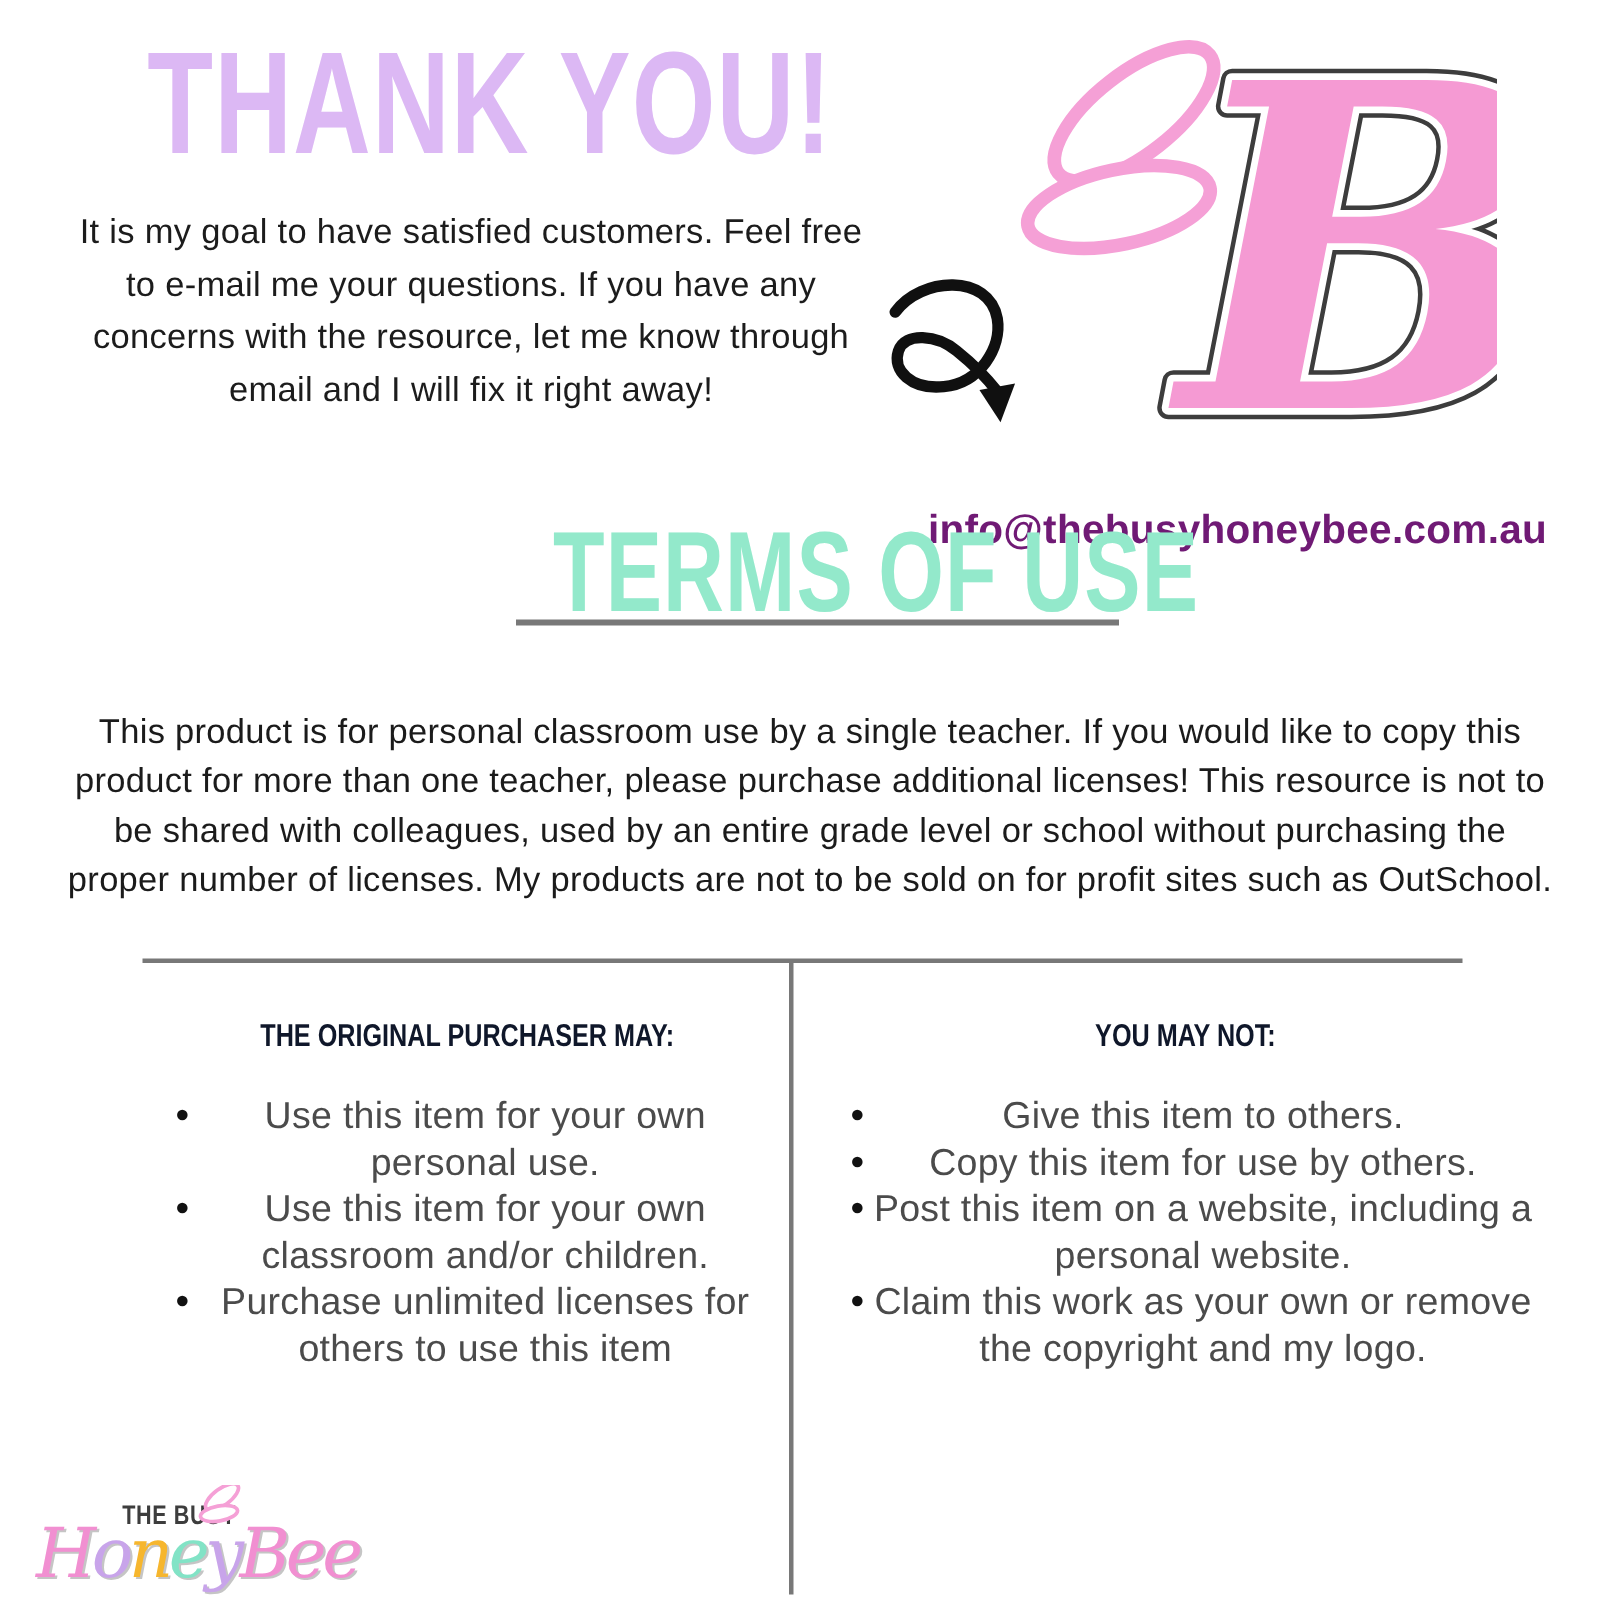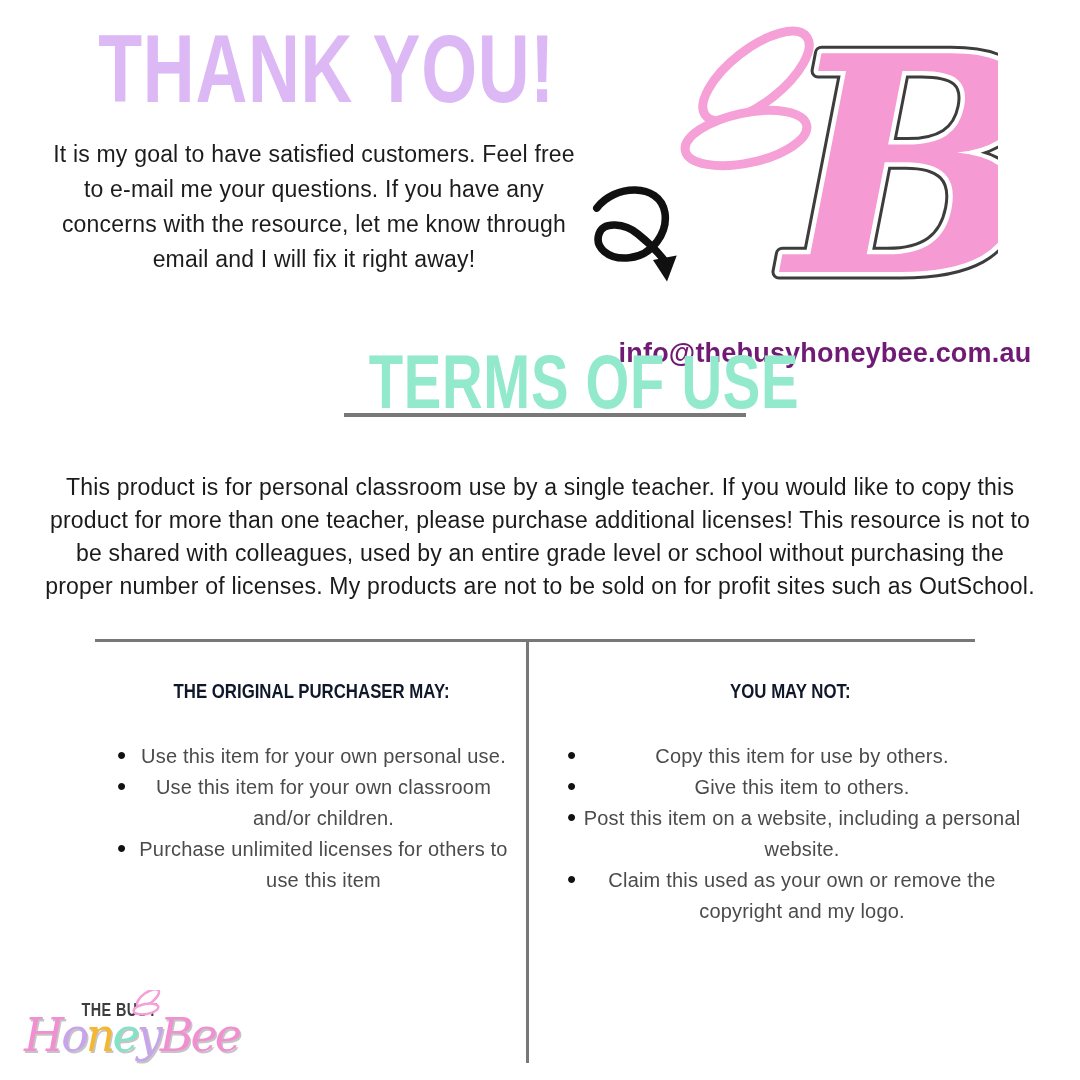--- a/index.html
+++ b/index.html
@@ -55,22 +55,22 @@
   .v-divider{position:absolute;left:526px;top:642px;width:3px;height:421px;background:var(--line_gray,#787878);}
 
   
   .col{position:absolute;top:662px;}
   .col-left{left:95px;width:433px;}
   .col-right{left:545px;width:490px;}
   .col-heading{
     text-align:center;font-size:21px;font-weight:800;color:#0f172a;margin:17px;letter-spacing:0;
   }
   ul.tou-list{
-    list-style:none;margin:38px 0 0 0;padding:0;
-    font-size:20px;line-height:31px;color:#4b4b4b;letter-spacing:.2px;
+    list-style:none;margin:26px 0 0 0;padding:0;
+    font-size:25px;line-height:31px;color:#4b4b4b;letter-spacing:.2px;
   }
   ul.tou-list li{position:relative;margin-bottom:0;}
   ul.tou-list li::before{
     content:"\2022";
     position:absolute;left:22px;top:-1px;color:#111;font-size:26px;
   }
   ul.tou-list .txt{display:block;text-align:center;padding:0 10px 0 34px;}
 
   
   .footer-logo{position:absolute;left:24px;top:988px;width:230px;height:92px;}
@@ -134,30 +134,30 @@
         <li>
           <span class="txt">Purchase unlimited licenses for others to use this item</span>
         </li>
       </ul>
   </div>
 
   <div class="col col-right">
     <h3 class="col-heading"><span class="condensed-sm">YOU MAY NOT:</span></h3>
     <ul class="tou-list">
         <li>
-          <span class="txt">Copy this item for use by others.</span>
+          <span class="txt">Give this item to others.</span>
         </li>
         <li>
-          <span class="txt">Give this item to others.</span>
+          <span class="txt">Copy this item for use by others.</span>
         </li>
         <li>
           <span class="txt">Post this item on a website, including a personal website.</span>
         </li>
         <li>
-          <span class="txt">Claim this used as your own or remove the copyright and my logo.</span>
+          <span class="txt">Claim this work as your own or remove the copyright and my logo.</span>
         </li>
       </ul>
   </div>
 
   <div class="footer-logo">
     <span class="footer-top"><span class="condensed-sm">THE BUSY</span></span>
     <svg class="footer-wings" viewBox="0 0 40 28" aria-hidden="true">
       <ellipse cx="16" cy="8" rx="13" ry="5.5" transform="rotate(-36 16 8)" fill="#ffffff" stroke="#f5a0d6" stroke-width="2.5"></ellipse>
       <ellipse cx="14" cy="19" rx="12.5" ry="5" transform="rotate(-10 14 19)" fill="#ffffff" stroke="#f5a0d6" stroke-width="2.5"></ellipse>
     </svg>

